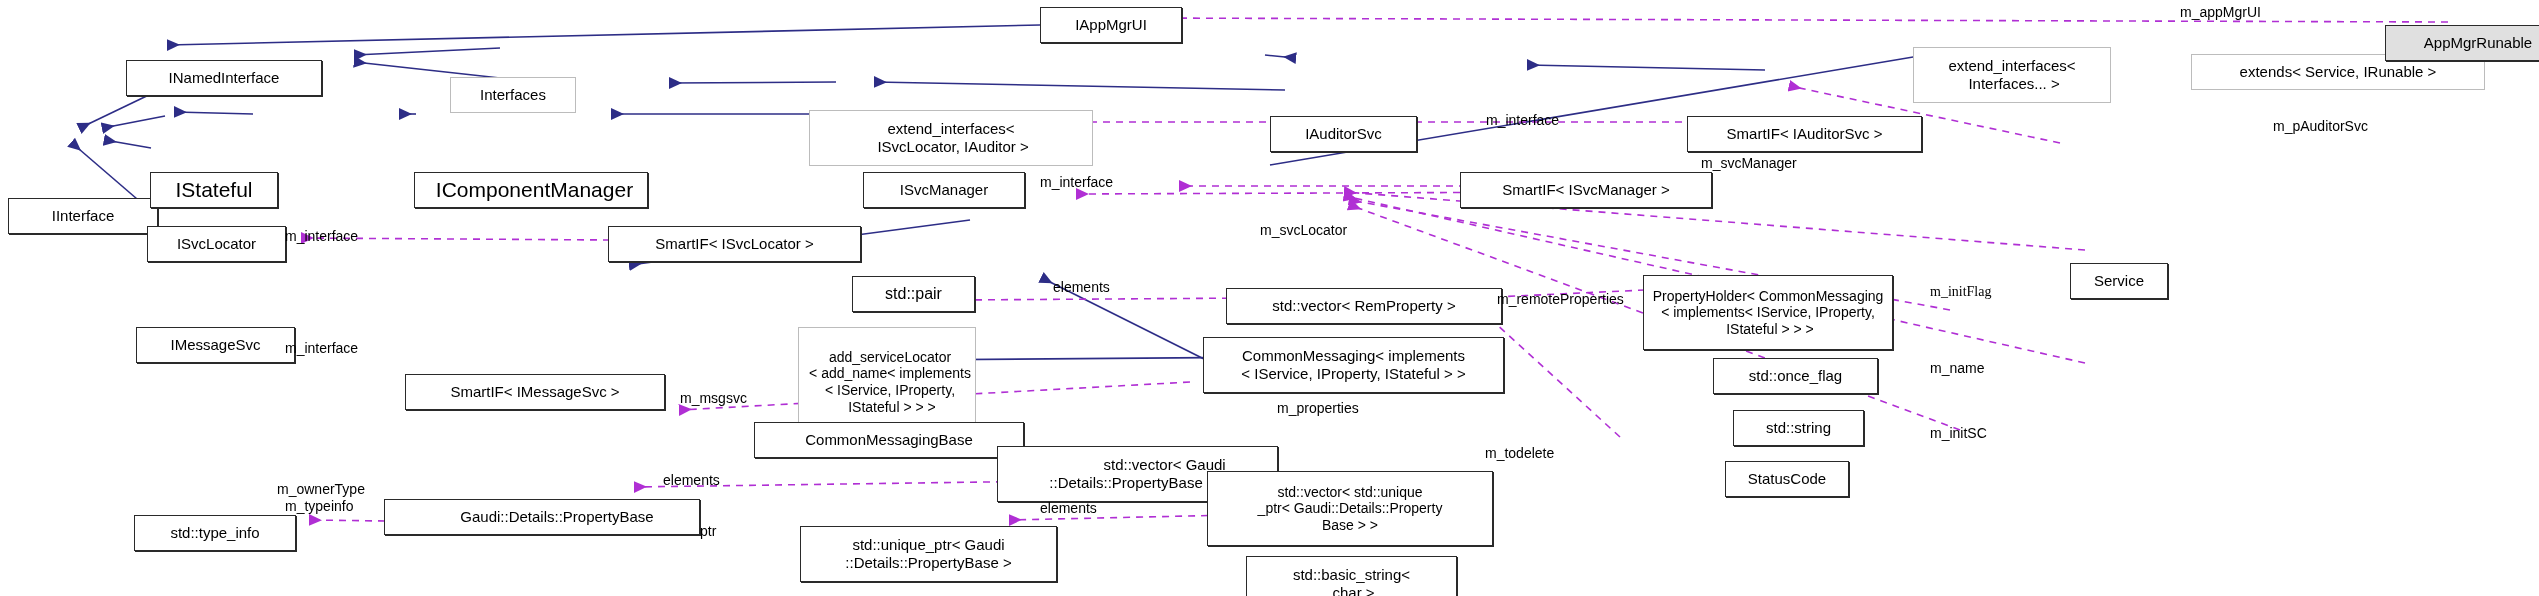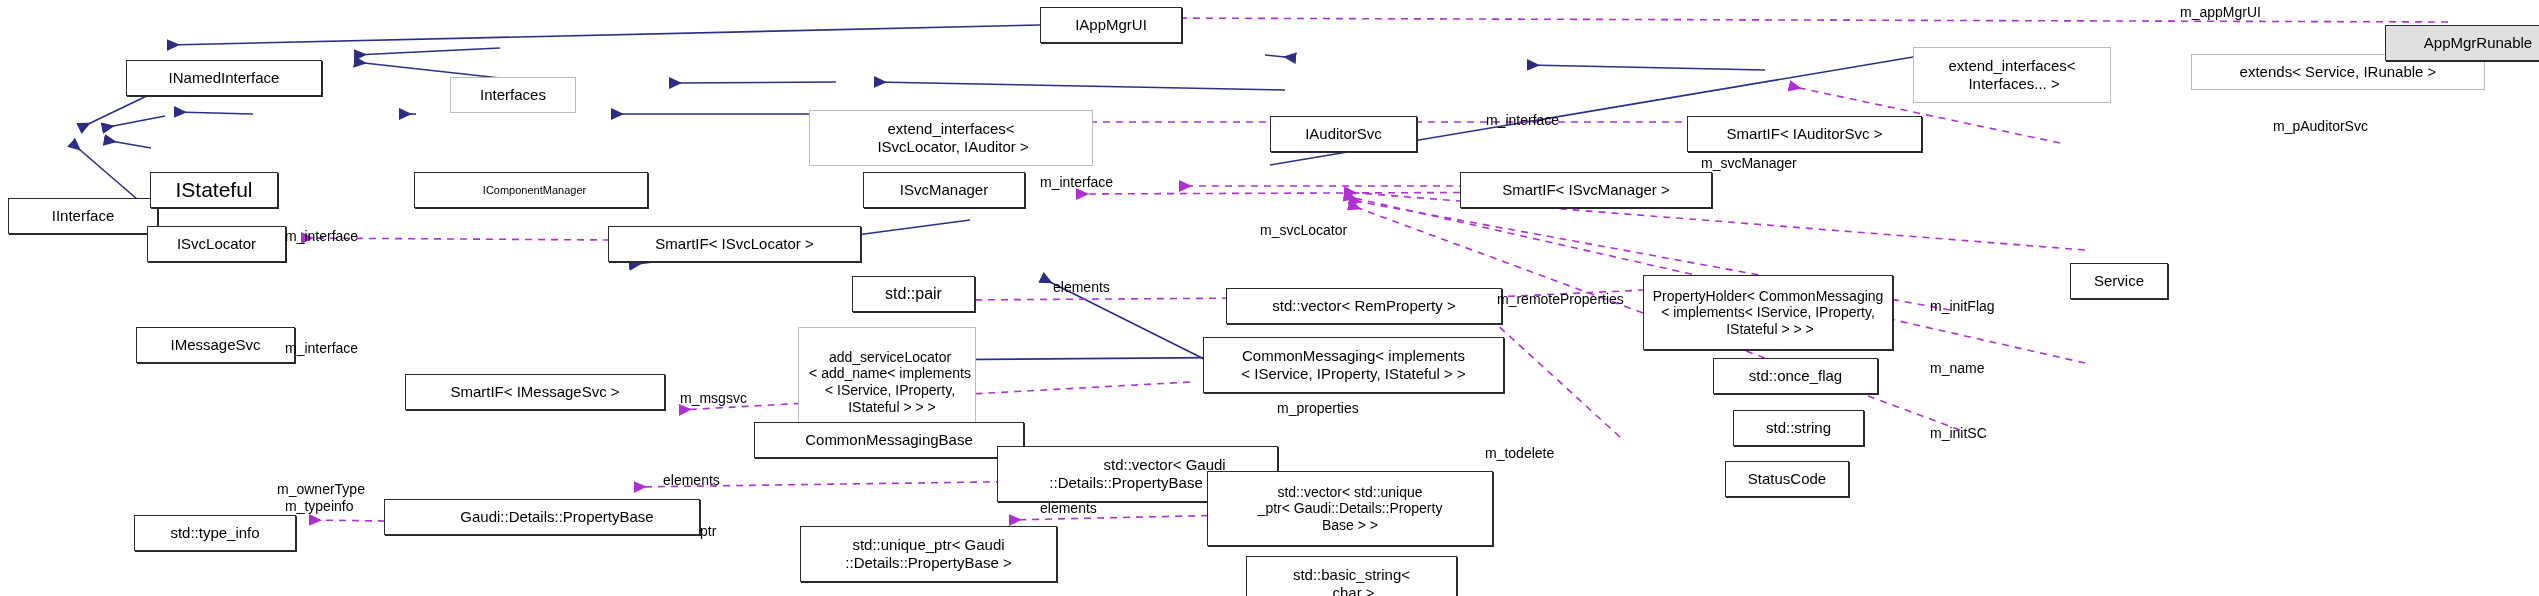--- a/index.html
+++ b/index.html
@@ -74,21 +74,21 @@
   </svg>
 
   <div id="nodes">
       <div class="node solid" style="left: 8px; top: 198px; width: 150px; height: 36px; border: 1px solid rgb(42, 42, 42); box-shadow: rgb(42, 42, 42) 1px 1px 0px; font-size: 15px;">IInterface</div>
       <div class="node solid" style="left: 126px; top: 60px; width: 196px; height: 36px; border: 1px solid rgb(42, 42, 42); box-shadow: rgb(42, 42, 42) 1px 1px 0px; font-size: 15px;">INamedInterface</div>
       <div class="node solid" style="left: 150px; top: 172px; width: 128px; height: 36px; border: 1px solid rgb(42, 42, 42); box-shadow: rgb(42, 42, 42) 1px 1px 0px; font-size: 21px;">IStateful</div>
       <div class="node solid" style="left: 147px; top: 226px; width: 139px; height: 36px; border: 1px solid rgb(42, 42, 42); box-shadow: rgb(42, 42, 42) 1px 1px 0px; font-size: 15px;">ISvcLocator</div>
       <div class="node solid" style="left: 136px; top: 327px; width: 159px; height: 36px; border: 1px solid rgb(42, 42, 42); box-shadow: rgb(42, 42, 42) 1px 1px 0px; font-size: 15px;">IMessageSvc</div>
       <div class="node solid" style="left: 134px; top: 499px; width: 162px; height: 36px; border: 1px solid rgb(42, 42, 42); box-shadow: rgb(42, 42, 42) 1px 1px 0px; font-size: 15px; margin-top: 16px;">std::type_info</div>
       <div class="node light" style="left: 450px; top: 77px; width: 126px; height: 36px; border: 1px solid rgb(188, 188, 188); font-size: 15px;">Interfaces</div>
-      <div class="node solid" style="left: 414px; top: 172px; width: 234px; height: 36px; border: 1px solid rgb(42, 42, 42); box-shadow: rgb(42, 42, 42) 1px 1px 0px; font-size: 11px; padding-left: 12px;">IComponentManager</div>
+      <div class="node solid" style="left: 414px; top: 172px; width: 234px; height: 36px; border: 1px solid rgb(42, 42, 42); box-shadow: rgb(42, 42, 42) 1px 1px 0px; font-size: 21px; padding-left: 12px;">IComponentManager</div>
       <div class="node solid" style="left: 608px; top: 226px; width: 253px; height: 36px; border: 1px solid rgb(42, 42, 42); box-shadow: rgb(42, 42, 42) 1px 1px 0px; font-size: 15px;">SmartIF&lt; ISvcLocator &gt;</div>
       <div class="node solid" style="left: 405px; top: 374px; width: 260px; height: 36px; border: 1px solid rgb(42, 42, 42); box-shadow: rgb(42, 42, 42) 1px 1px 0px; font-size: 15px;">SmartIF&lt; IMessageSvc &gt;</div>
       <div class="node solid" style="left: 384px; top: 499px; width: 316px; height: 36px; border: 1px solid rgb(42, 42, 42); box-shadow: rgb(42, 42, 42) 1px 1px 0px; font-size: 15px; padding-left: 35px;">Gaudi::Details::PropertyBase</div>
       <div class="node light" style="left: 809px; top: 110px; width: 284px; height: 56px; border: 1px solid rgb(188, 188, 188); font-size: 15px;">extend_interfaces&lt;
  ISvcLocator, IAuditor &gt;</div>
       <div class="node solid" style="left: 863px; top: 172px; width: 162px; height: 36px; border: 1px solid rgb(42, 42, 42); box-shadow: rgb(42, 42, 42) 1px 1px 0px; font-size: 15px;">ISvcManager</div>
       <div class="node solid" style="left: 852px; top: 276px; width: 123px; height: 36px; border: 1px solid rgb(42, 42, 42); box-shadow: rgb(42, 42, 42) 1px 1px 0px; font-size: 16px;">std::pair</div>
       <div class="node light" style="left: 798px; top: 327px; width: 178px; height: 110px; border: 1px solid rgb(188, 188, 188); font-size: 14px; padding-left: 11px;">add_serviceLocator
 &lt; add_name&lt; implements
 &lt; IService, IProperty,
@@ -126,21 +126,21 @@
       <div class="lbl" style="left: 2180px; top: 4px;">m_appMgrUI</div>
       <div class="lbl" style="left: 1486px; top: 112px;">m_interface</div>
       <div class="lbl" style="left: 1040px; top: 174px;">m_interface</div>
       <div class="lbl" style="left: 285px; top: 228px;">m_interface</div>
       <div class="lbl" style="left: 285px; top: 340px;">m_interface</div>
       <div class="lbl" style="left: 2273px; top: 118px;">m_pAuditorSvc</div>
       <div class="lbl" style="left: 1701px; top: 155px;">m_svcManager</div>
       <div class="lbl" style="left: 1260px; top: 222px;">m_svcLocator</div>
       <div class="lbl" style="left: 1053px; top: 279px;">elements</div>
       <div class="lbl" style="left: 1497px; top: 291px;">m_remoteProperties</div>
-      <div class="lbl" style="left: 1930px; top: 298px;">m_initFlag</div>
+      <div class="lbl" style="left: 1930px; top: 284px; font-family: Liberation Serif, serif;">m_initFlag</div>
       <div class="lbl" style="left: 680px; top: 390px;">m_msgsvc</div>
       <div class="lbl" style="left: 1277px; top: 400px;">m_properties</div>
       <div class="lbl" style="left: 1930px; top: 360px;">m_name</div>
       <div class="lbl" style="left: 1930px; top: 425px;">m_initSC</div>
       <div class="lbl" style="left: 1485px; top: 445px;">m_todelete</div>
       <div class="lbl" style="left: 663px; top: 472px;">elements</div>
       <div class="lbl" style="left: 1040px; top: 500px;">elements</div>
       <div class="lbl" style="left: 277px; top: 481px;">m_ownerType</div>
       <div class="lbl" style="left: 285px; top: 498px;">m_typeinfo</div>
       <div class="lbl" style="left: 700px; top: 523px;">ptr</div>

